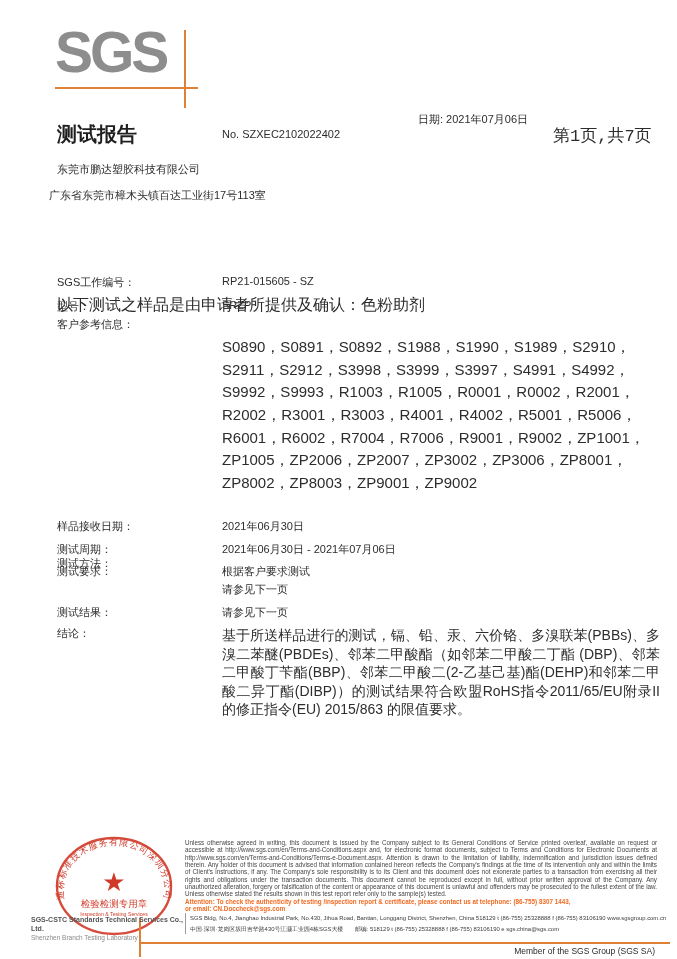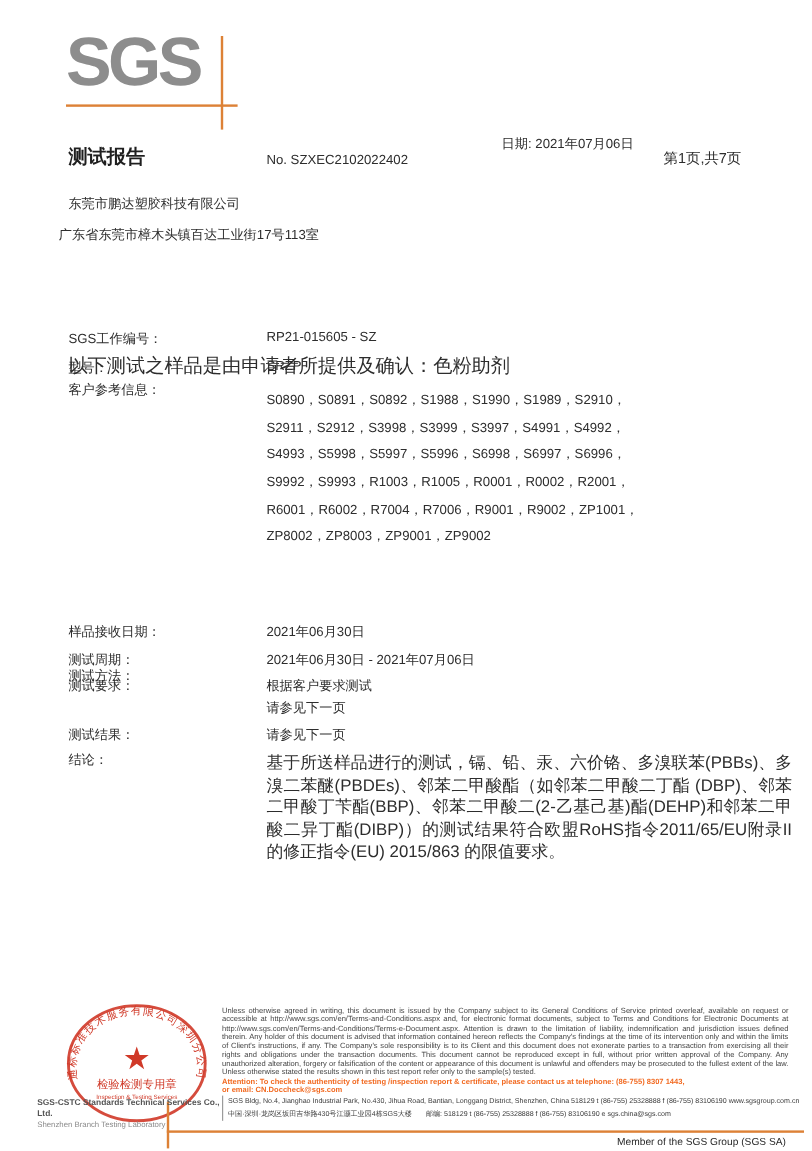--- a/index.html
+++ b/index.html
@@ -7,35 +7,35 @@
   body { font-family:"Liberation Sans","DejaVu Sans",sans-serif; color:#2d2d2d; }
   .page { position:relative; width:677px; height:959px; background:#ffffff; overflow:hidden; }
 
   
   .logo-text { position:absolute; left:55px; top:24px; font-size:57px; font-weight:bold;
                color:#8d8d8d; letter-spacing:-3px; line-height:1; }
   .logo-hline { position:absolute; left:55px; top:87px; width:143px; height:2px; background:#dd8136; }
   .logo-vline { position:absolute; left:184px; top:30px; width:2px; height:78px; background:#dd8136; }
 
   
-  .doc-title { position:absolute; left:57px; top:121px; font-size:16px; font-weight:bold; color:#1f1f1f; }
+  .doc-title { position:absolute; left:57px; top:121px; font-size:20px; font-weight:bold; color:#1f1f1f; }
   .report-no { position:absolute; left:222px; top:128px; font-size:11px; }
   .report-date { position:absolute; left:418px; top:112px; font-size:11px; }
-  .report-page { position:absolute; left:553px; top:124px; font-size:12px; }
+  .report-page { position:absolute; left:553px; top:124px; font-size:17px;font-family:Liberation Mono, monospace; }
 
   
   .company { position:absolute; left:57px; top:162px; font-size:11px; }
   .address { position:absolute; left:49px; top:188px; font-size:11px; }
 
   .statement { position:absolute; left:57px; top:250px; font-size:16px;margin-top:45px; }
 
   .lbl { position:absolute; left:57px; font-size:11px; }
   .val { position:absolute; left:222px; font-size:11px; }
 
-  .refs { position:absolute; left:222px; top:323px; font-size:11px; }
+  .refs { position:absolute; left:222px; top:336px; font-size:15px; }
   .ref-line { height:22.7px; line-height:22.7px; white-space:nowrap; }
 
   .conclusion-text { position:absolute; left:222px; top:626px; width:438px;
                      font-size:14px; line-height:18.5px; text-align:justify; }
 
   
   .stamp { position:absolute; left:52px; top:834px; }
   .footer-co { position:absolute; left:31px; top:915px; width:165px; z-index:2; }
   .footer-co-l1 { font-size:7px; font-weight:bold; color:#555; line-height:9px; }
   .footer-co-l2 { font-size:6.5px; color:#8a8a8a; line-height:9px; }
@@ -74,23 +74,24 @@
   <div class="lbl" style="top:275px">SGS工作编号：</div>
   <div class="val" style="top:275px">RP21-015605 - SZ</div>
 
   <div class="lbl" style="top:299px">型号：</div>
   <div class="val" style="top:299px">SRZP</div>
 
   <div class="lbl" style="top:317px">客户参考信息：</div>
   <div class="refs">
       <div class="ref-line">S0890，S0891，S0892，S1988，S1990，S1989，S2910，</div>
       <div class="ref-line">S2911，S2912，S3998，S3999，S3997，S4991，S4992，</div>
-      <div class="ref-line">S4993，S5998，S5997，S5996，S6998，S6997，S6996，</div>
       <div class="ref-line">S9992，S9993，R1003，R1005，R0001，R0002，R2001，</div>
+      <div class="ref-line">R2002，R3001，R3003，R4001，R4002，R5001，R5006，</div>
       <div class="ref-line">R6001，R6002，R7004，R7006，R9001，R9002，ZP1001，</div>
+      <div class="ref-line">ZP1005，ZP2006，ZP2007，ZP3002，ZP3006，ZP8001，</div>
       <div class="ref-line">ZP8002，ZP8003，ZP9001，ZP9002</div>
     </div>
 
   <div class="lbl" style="top:519px">样品接收日期：</div>
   <div class="val" style="top:519px">2021年06月30日</div>
 
   <div class="lbl" style="top:542px">测试周期：</div>
   <div class="val" style="top:542px">2021年06月30日 - 2021年07月06日</div>
 
   <div class="lbl" style="top:564px">测试要求：</div>

